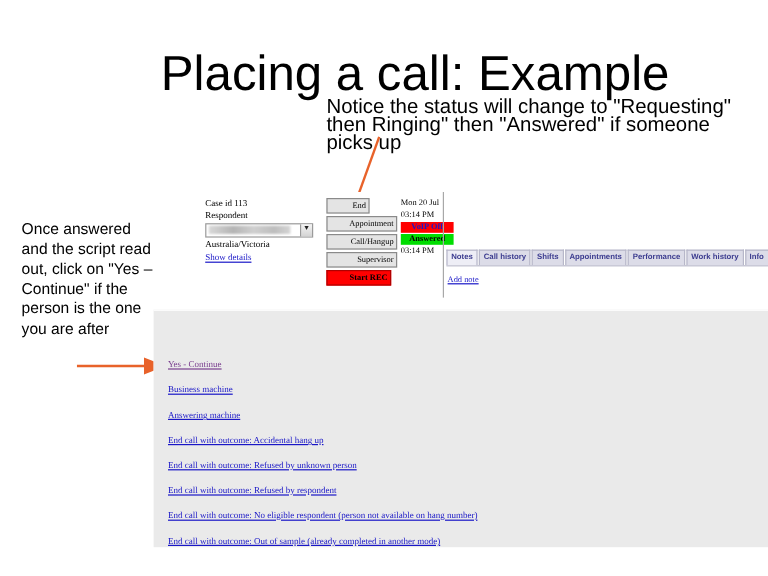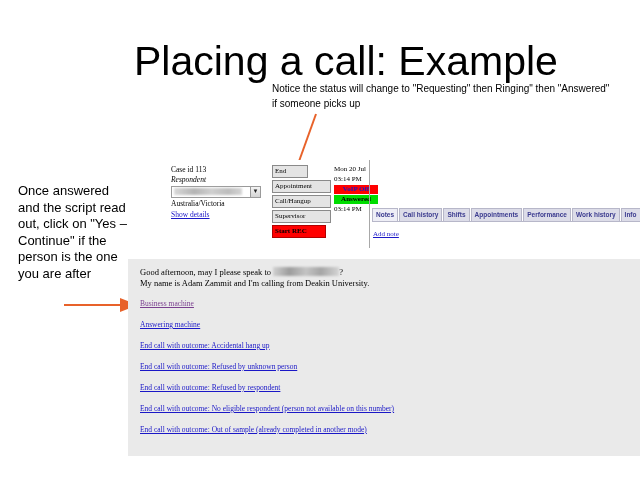--- a/index.html
+++ b/index.html
@@ -9,21 +9,21 @@
   }
   
   #slide-title{
     position:absolute;left:134px;top:38px;width:460px;
     font-size:41px;font-weight:400;color:#000;letter-spacing:0px;
     font-family:"Liberation Sans", sans-serif;white-space:nowrap;
   }
   
   #callout-top{
     position:absolute;left:272px;top:81px;width:340px;
-    font-size:10px;line-height:15px;color:#000;
+    font-size:17px;line-height:15px;color:#000;
   }
   #callout-left{
     position:absolute;left:18px;top:183px;width:112px;
     font-size:13px;line-height:16.5px;color:#000;
   }
   
   .arrow-orange{position:absolute;}
   #arrow-diag{left:284px;top:112px;}
   #arrow-horiz{left:64px;top:297px;}
 
@@ -34,21 +34,21 @@
     font-family:"Liberation Serif", serif;
     padding-left:36px;
   }
   #app-top{
     position:relative;height:88px;background:#ffffff;
     border-bottom:1px solid #ffffff;
   }
   
   #case-col{position:absolute;left:7px;top:5px;width:96px;color:#000;font-size:7.5px;line-height:10px;}
   #case-id{font-size:7.5px;}
-  #respondent-label{font-size:7.5px;font-style:italic;}
+  #respondent-label{font-size:7.5px;}
   #respondent-select{
     width:88px;height:10px;margin-top:1px;border:1px solid #9a9a9a;
     background:#fff;position:relative;display:block;
   }
   #respondent-select .blur{
     position:absolute;left:2px;top:1px;width:68px;height:7px;
     background:linear-gradient(90deg,#d8d8d8,#b4b4b4 30%,#cfcfcf 55%,#bdbdbd 80%,#d4d4d4);
     filter:blur(1px);
   }
   #respondent-select .caret{
@@ -56,21 +56,21 @@
     background:linear-gradient(#f4f4f4,#d4d4d4);border-left:1px solid #9a9a9a;
     font-size:6px;line-height:9px;text-align:center;color:#222;
   }
   #locale{margin-top:1px;font-size:7.5px;}
   #show-details{color:#1a17c7;text-decoration:underline;font-size:7.5px;display:inline-block;margin-top:1px;cursor:pointer;}
 
   
   #btn-col{position:absolute;left:108px;top:5px;width:57px;}
   .app-btn{
     display:block;border:1px solid #8a8a8a;background:#e4e4e4;
-    color:#000;font-size:7px;line-height:9px;text-align:left;
+    color:#000;font-size:7px;line-height:9px;text-align:right;
     padding:1px 2px;margin-bottom:2px;font-family:"Liberation Serif", serif;
     cursor:pointer;
   }
   #btn-end{width:30px;margin-left:0;}
   #btn-appointment{width:53px;}
   #btn-callhangup{width:53px;}
   #btn-supervisor{width:53px;}
   #btn-startrec{width:48px;background:#ff0000;border:1px solid #b00000;color:#000;font-weight:bold;}
 
   
@@ -177,29 +177,24 @@
           <div class="tab">Performance</div>
           <div class="tab">Work history</div>
           <div class="tab">Info</div>
           <div class="tab-filler"></div>
         </div>
       <a id="add-note">Add note</a>
     </div>
   </div>
 
   <div id="app-script">
-    <div id="script-text">
-      <div>
-        <span>Good afternoon, may I please speak to </span><span class="name-blur"></span><span>?</span>
-      </div>
-      <div>My name is Adam Zammit and I'm calling from Deakin University.</div>
-    </div>
     <div id="script-links">
+        <a class="script-link">Yes - Continue</a>
         <a class="script-link">Business machine</a>
         <a class="script-link">Answering machine</a>
         <a class="script-link">End call with outcome: Accidental hang up</a>
         <a class="script-link">End call with outcome: Refused by unknown person</a>
         <a class="script-link">End call with outcome: Refused by respondent</a>
-        <a class="script-link">End call with outcome: No eligible respondent (person not available on this number)</a>
+        <a class="script-link">End call with outcome: No eligible respondent (person not available on hang number)</a>
         <a class="script-link">End call with outcome: Out of sample (already completed in another mode)</a>
       </div>
   </div>
 </div>
 
 </body></html>

